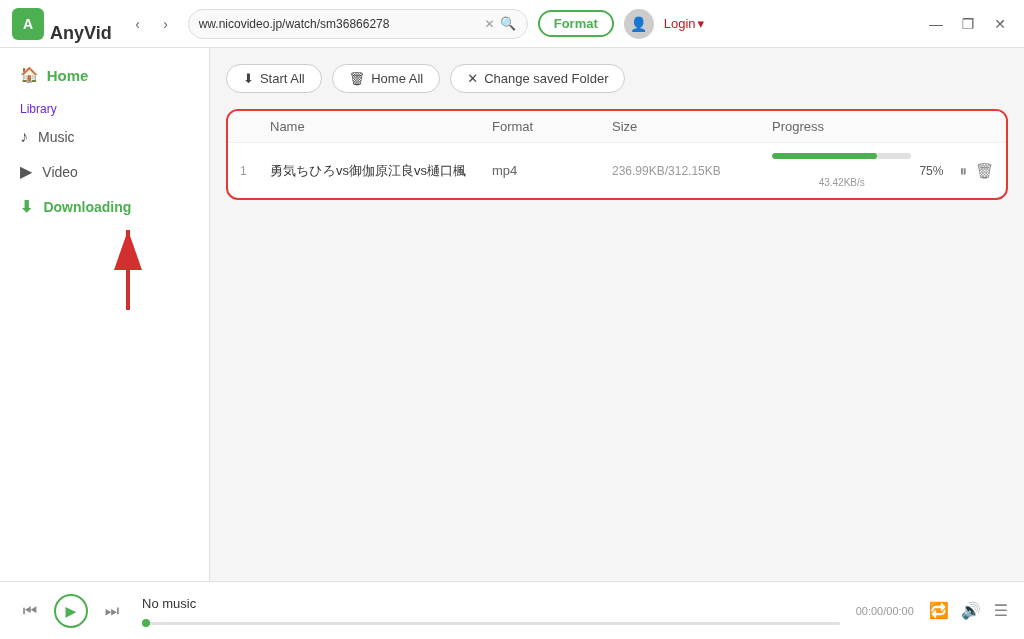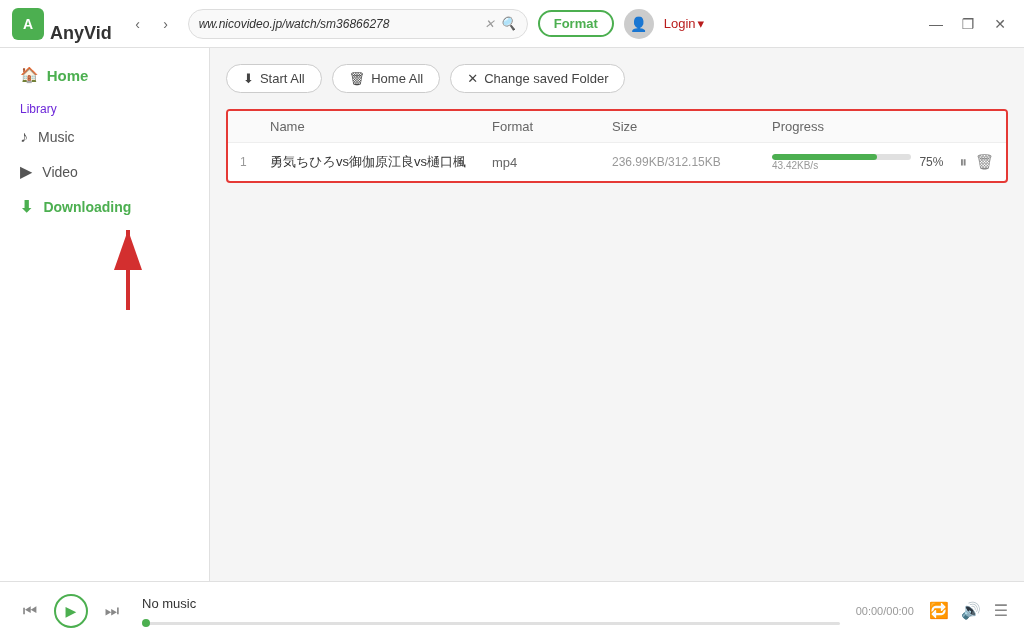--- a/index.html
+++ b/index.html
@@ -61,21 +61,20 @@
       flex: 1;
       height: 30px;
       border: 1px solid #ddd;
       border-radius: 15px;
       background: #f9f9f9;
       display: flex;
       align-items: center;
       padding: 0 10px;
       gap: 6px;
       max-width: 340px;
-      font-style: italic;
     }
     .url-text {
       flex: 1;
       font-size: 12px;
       color: #333;
       white-space: nowrap;
       overflow: hidden;
       text-overflow: ellipsis;
     }
     .url-close {
@@ -206,21 +205,21 @@
       cursor: pointer;
       display: flex;
       align-items: center;
       gap: 6px;
     }
 
     
     .download-table-wrapper {
       background: #fff;
       border: 2px solid #e53935;
-      border-radius: 4px;
+      border-radius: 12px;
       overflow: hidden;
     }
     .table-header {
       display: grid;
       grid-template-columns: 30px 1fr 120px 160px 1fr;
       padding: 8px 12px;
       background: #fafafa;
       border-bottom: 1px solid #eee;
       font-size: 13px;
       color: #666;
@@ -240,21 +239,22 @@
     .row-size { color: #999; font-size: 12px; }
     .progress-cell {
       display: flex;
       align-items: center;
       gap: 8px;
     }
     .progress-bar-wrapper {
       flex: 1;
       display: flex;
       flex-direction: column;
-      gap: 0;
+      gap: 18px;
+      text-align: center;
     }
     .progress-bar-bg {
       height: 6px;
       background: #e0e0e0;
       border-radius: 3px;
       overflow: hidden;
     }
     .progress-bar-fill {
       height: 100%;
       background: #4caf50;

